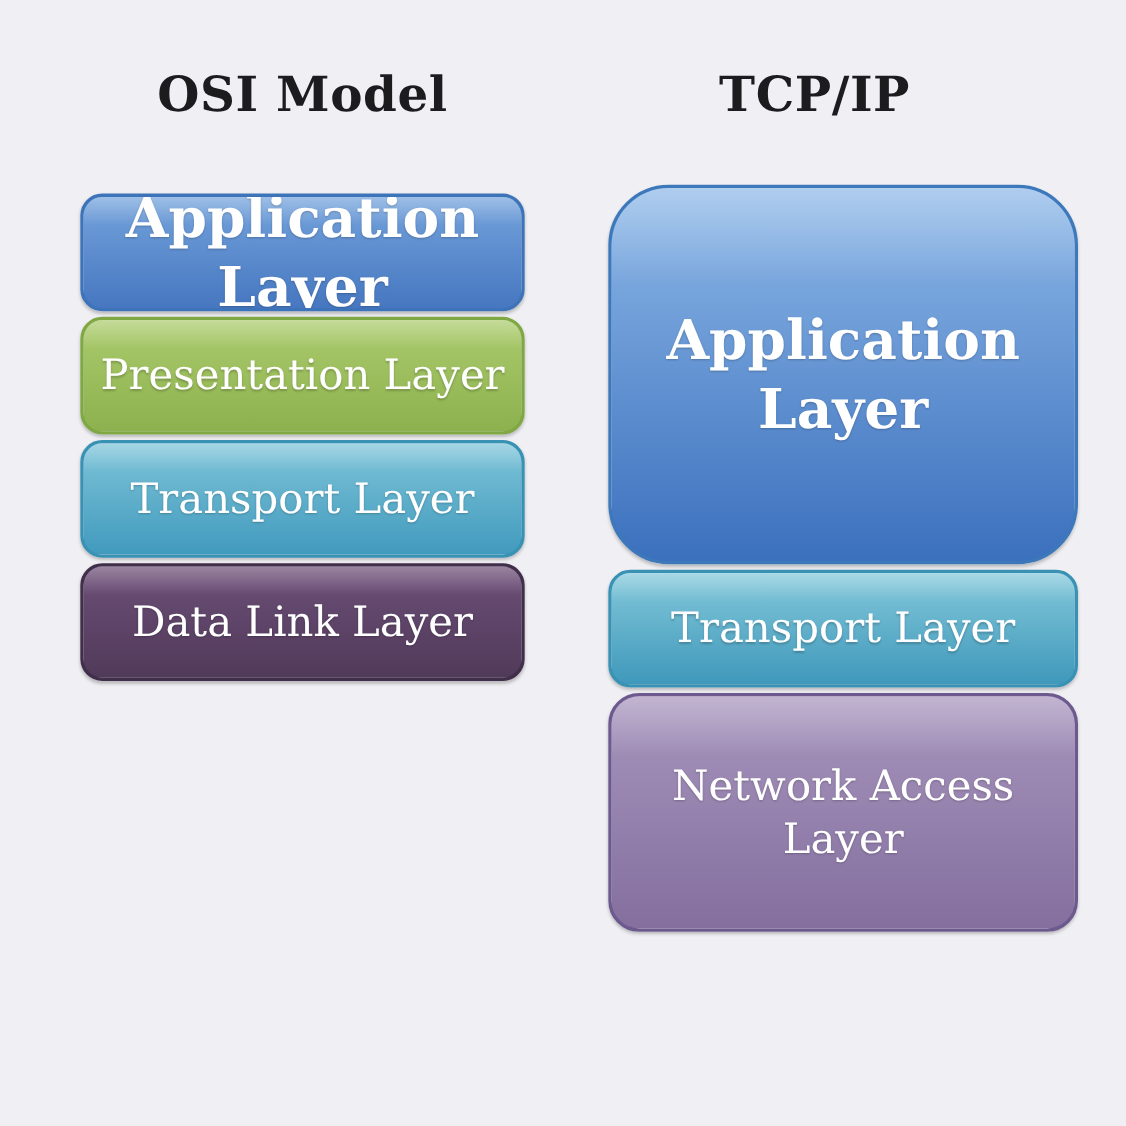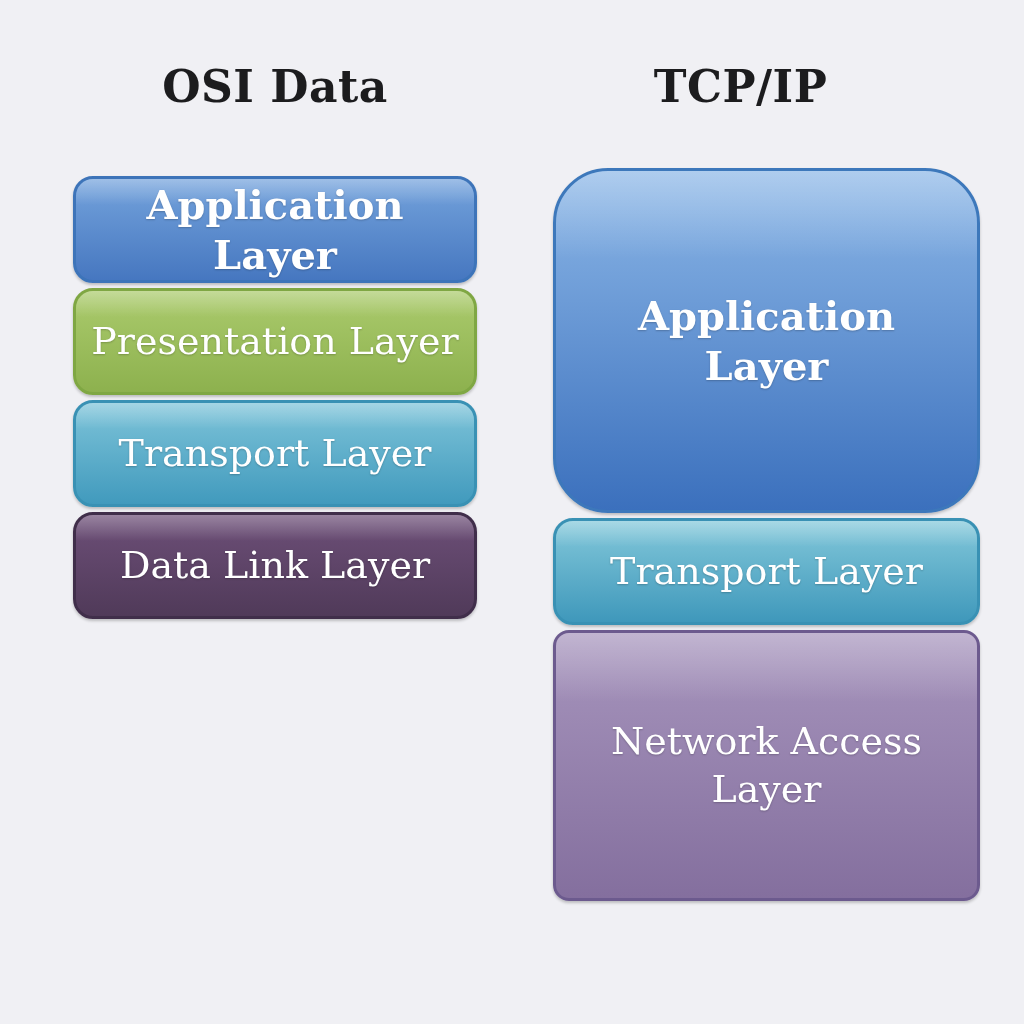--- a/index.html
+++ b/index.html
@@ -55,34 +55,34 @@
   }
   
   .layer-box::before {
     content: "";
     position: absolute;
     left: 0; top: 0; right: 0;
     height: 26%;
     background: linear-gradient(180deg, rgba(255,255,255,0.30), rgba(255,255,255,0));
     pointer-events: none;
   }
-  .layer-box.bold { font-weight: bold; font-size: 40px; }
+  .layer-box.bold { font-weight: bold; font-size: 50px; }
 
   .h-row  { height: 107px; }
   .h-big  { height: 345px; border-radius: 55px; }
-  .h-tall { height: 271px; border-radius: 16px; }
+  .h-tall { height: 217px; border-radius: 28px; }
 
   .label { position: relative; z-index: 1; padding: 0 14px; }
 </style>
 </head>
 <body>
 
 <div class="canvas" style="background: rgb(240, 240, 244);">
 
-  <div class="col-title osi">OSI Data</div>
+  <div class="col-title osi">OSI Model</div>
   <div class="col-title tcpip">TCP/IP</div>
 
   <div class="column left">
     <div class="layer-box h-row bold" style="background: linear-gradient(rgb(116, 163, 220) 0%, rgb(70, 119, 192) 100%); border-color: rgb(61, 116, 185);">
       <span class="label">Application Layer</span>
     </div>
     <div class="layer-box h-row" style="background: linear-gradient(rgb(171, 203, 109) 0%, rgb(141, 177, 78) 100%); border-color: rgb(127, 167, 67); align-items: center;">
       <span class="label">Presentation Layer</span>
     </div>
     <div class="layer-box h-row" style="background: linear-gradient(rgb(126, 196, 217) 0%, rgb(65, 154, 189) 100%); border-color: rgb(57, 145, 180);">

